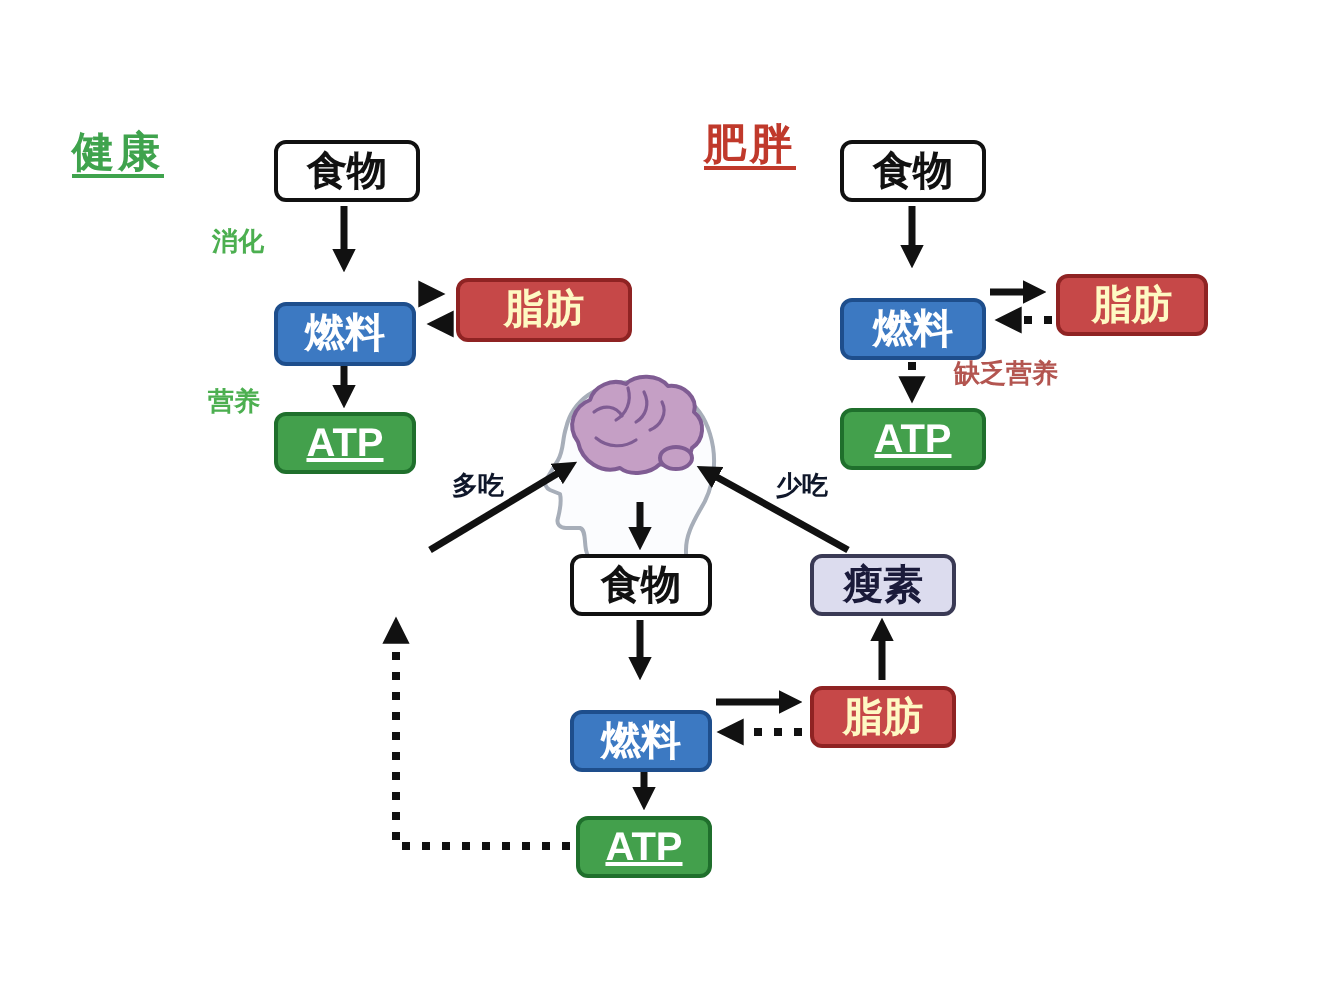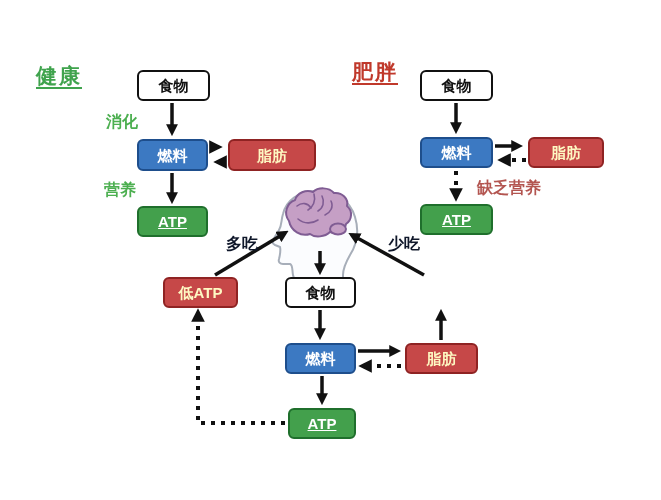--- a/index.html
+++ b/index.html
@@ -3,36 +3,36 @@
 <meta charset="utf-8">
 <style>
   * { margin:0; padding:0; box-sizing:border-box; }
   html,body { background:#ffffff; }
   body { font-family:"Liberation Sans","DejaVu Sans",sans-serif; }
   .canvas { position:relative; width:642px; height:500px; background:#ffffff; overflow:hidden; }
   .layer { position:absolute; inset:0; width:661px; height:500px; }
 
   .box {
     position:absolute; display:flex; align-items:center; justify-content:center;
-    border-radius:6px; font-weight:bold; font-size:15px; border:2.5px solid; line-height:1;
+    border-radius:6px; font-weight:bold; font-size:20px; border:2.5px solid; line-height:1;
   }
   .box.white    { background:var(--white-fill,#fff); border-color:var(--white-border,#111); color:#111; border-width:2px; }
-  .box.blue     { background:var(--blue-fill,#3c79c2); border-color:var(--blue-border,#1e4e8c); color:#fff; }
+  .box.blue     { background:var(--blue-fill,#3c79c2); border-color:var(--blue-border,#1e4e8c); color:#fff;margin-top:12px; }
   .box.red      { background:var(--red-fill,#c64848); border-color:var(--red-border,#8f2323); color:#fef9c3; }
   .box.green    { background:var(--green-fill,#43a04c); border-color:var(--green-border,#1f6f2c); color:#fff;text-decoration:underline; }
   .box.lavender { background:var(--lavender-fill,#dcdcee); border-color:var(--lavender-border,#3a3a55); color:#1a1a3a; }
 
   .title {
     position:absolute; font-size:21px; font-weight:bold; letter-spacing:2px;
     text-decoration:underline; text-underline-offset:4px; text-decoration-thickness:2px;
   }
   .title.healthy { color:var(--healthy-accent,#3fa34d); }
   .title.obese   { color:var(--obese-accent,#c0392b);margin-left:28px; }
 
-  .small-label { position:absolute; font-size:16px; font-weight:bold; white-space:nowrap; }
+  .small-label { position:absolute; font-size:13px; font-weight:bold; white-space:nowrap; }
   .small-label.green { color:var(--label-green,#4caf50); }
   .small-label.red   { color:var(--label-red,#b35550); }
   .small-label.black { color:#0f172a; }
 
   .arrow { stroke:var(--arrow-color,#111); fill:none; stroke-width:3.5px; }
   .arrow.thick  { stroke-width:4px; }
   .arrow.dashed { stroke-dasharray:4 6; stroke-width:4px; stroke-linecap:butt; }
   .head-shape  { fill:#fbfcfe; stroke:var(--head-stroke,#a7aeb9); stroke-width:2; stroke-linejoin:round; }
   .brain-shape { fill:var(--brain-fill,#c59fc5); stroke:var(--brain-stroke,#7f5c93); stroke-width:2; stroke-linejoin:round; }
   .brain-fold  { fill:none; stroke:var(--brain-stroke,#7f5c93); stroke-width:1.6; stroke-linecap:round; }
@@ -83,30 +83,30 @@
     <path class="arrow dashed" d="M285,423 L198,423 L198,313" marker-end="url(#ah)"></path>
   </svg>
 
   <div class="title healthy" style="left:36px; top:62px;">健康</div>
   <div class="title obese" style="left:324px; top:58px;">肥胖</div>
 
   <div class="box white" style="left:137px; top:70px; width:73px; height:31px;">食物</div>
   <div class="small-label green" style="left:106px; top:112px;">消化</div>
   <div class="box blue" style="left:137px; top:139px; width:71px; height:32px;">燃料</div>
   <div class="box red" style="left:228px; top:139px; width:88px; height:32px;">脂肪</div>
-  <div class="small-label green" style="left:104px; top:180px;">营养</div>
+  <div class="small-label green" style="left:104px; top:192px;">营养</div>
   <div class="box green" style="left:137px; top:206px; width:71px; height:31px;">ATP</div>
 
   <div class="box white" style="left:420px; top:70px; width:73px; height:31px;">食物</div>
   <div class="box blue" style="left:420px; top:137px; width:73px; height:31px;">燃料</div>
   <div class="box red" style="left:528px; top:137px; width:76px; height:31px;">脂肪</div>
   <div class="small-label red" style="left:477px; top:178px;">缺乏营养</div>
   <div class="box green" style="left:420px; top:204px; width:73px; height:31px;">ATP</div>
 
   <div class="small-label black" style="left:226px; top:234px;">多吃</div>
   <div class="small-label black" style="left:388px; top:234px;">少吃</div>
-  <div class="box red" style="left:163px; top:277px; width:75px; height:31px;">低ATP</div>
   <div class="box white" style="left:285px; top:277px; width:71px; height:31px;">食物</div>
+  <div class="box lavender" style="left:405px; top:277px; width:73px; height:31px;">瘦素</div>
   <div class="box blue" style="left:285px; top:343px; width:71px; height:31px;">燃料</div>
   <div class="box red" style="left:405px; top:343px; width:73px; height:31px;">脂肪</div>
   <div class="box green" style="left:288px; top:408px; width:68px; height:31px;">ATP</div>
 
 </div>
 
 </body></html>

